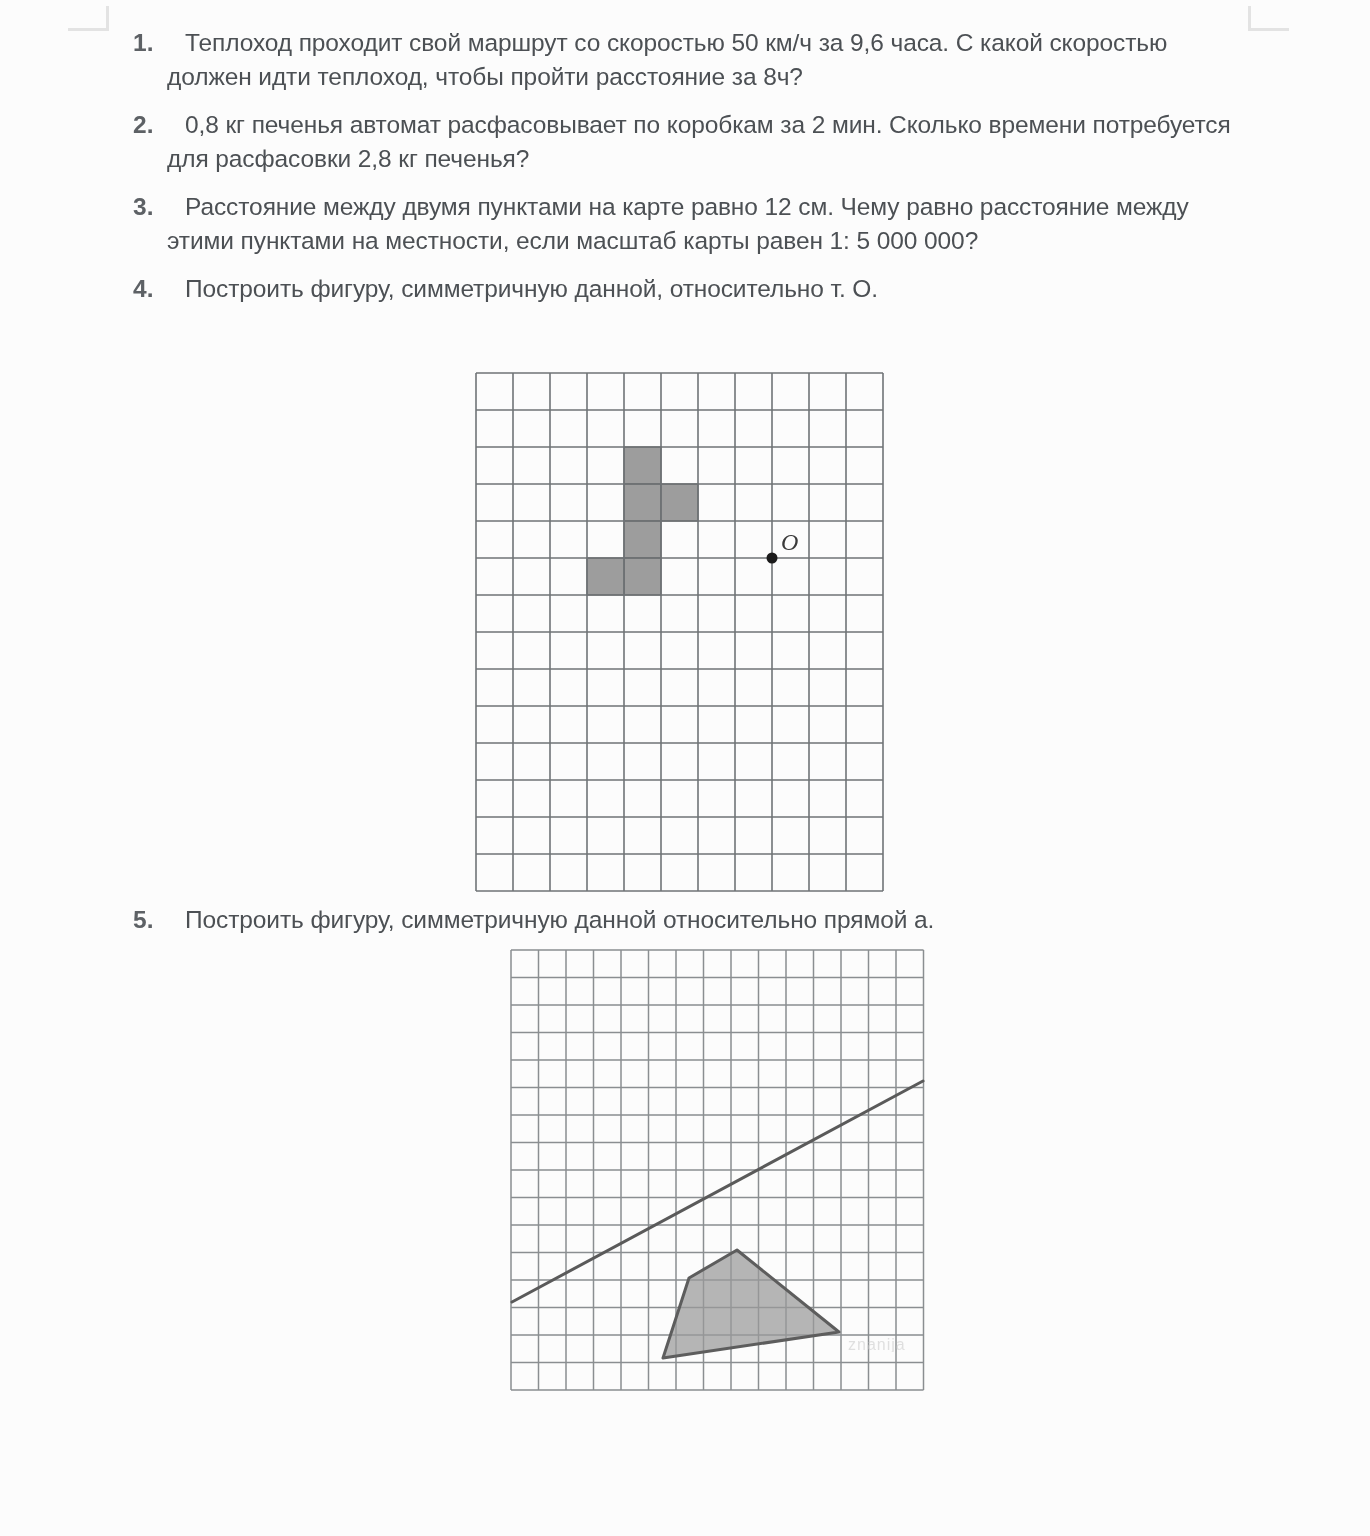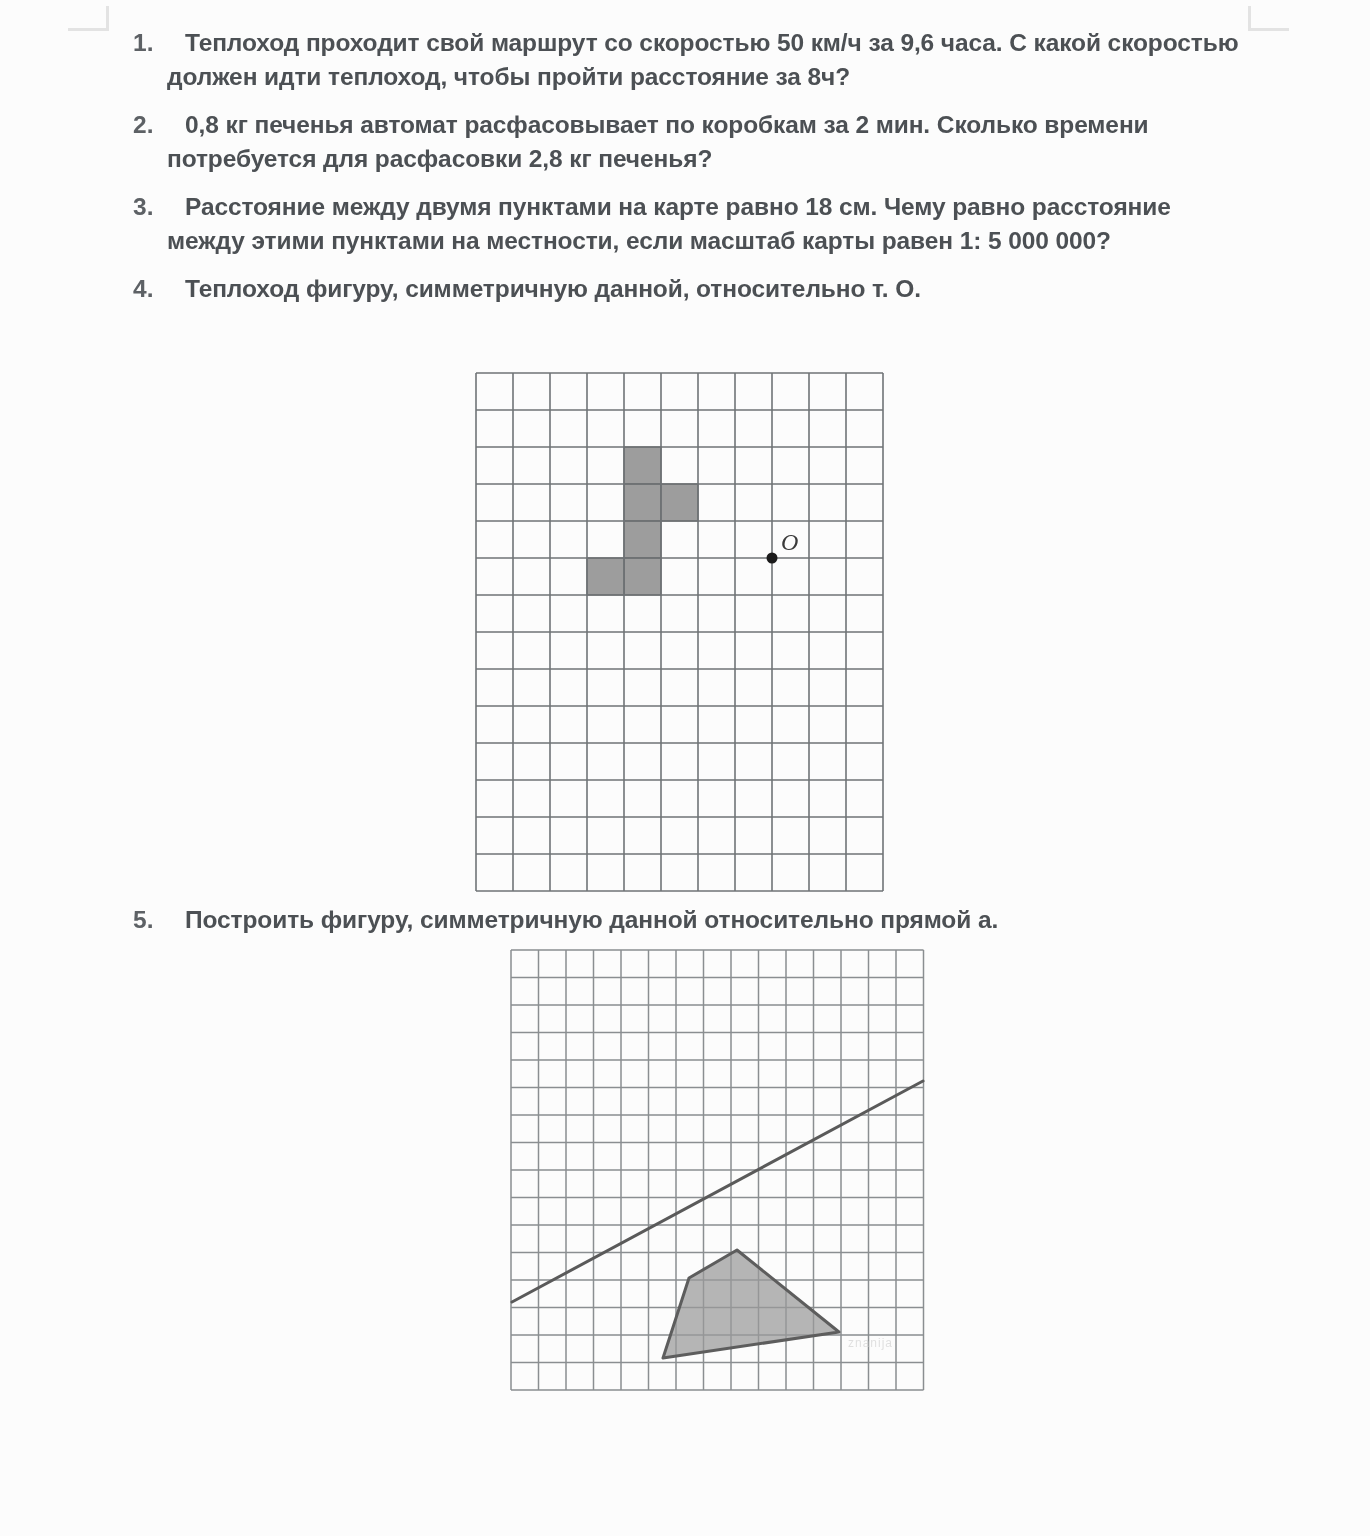--- a/index.html
+++ b/index.html
@@ -59,21 +59,21 @@
     line-height: 34px;
     color: #5d6165;
     font-weight: 700;
     letter-spacing: 0px;
   }
   .problem-text {
     flex: 1;
     font-size: 24.5px;
     line-height: 34px;
     color: #4c5054;
-    font-weight: 700;
+    font-weight: 400;
     text-indent: 18px;
     letter-spacing: -0.1px;
   }
 
   
   .figure {
     position: absolute;
   }
   #figure-point-symmetry {
     left: 474px;
@@ -92,21 +92,21 @@
     font-size: 24px;
     fill: #3a3a3a;
   }
 
   .watermark {
     position: absolute;
     left: 848px;
     top: 1336px;
     width: 82px;
     height: 16px;
-    font-size: 12px;
+    font-size: 16px;
     color: #c9c9c9;
     letter-spacing: 1px;
     overflow: hidden;
     white-space: nowrap;
     opacity: 0.55;
   }
 </style>
 </head>
 <body>
 
@@ -122,26 +122,26 @@
     <div class="problem-text">Теплоход проходит свой маршрут со скоростью 50 км/ч за 9,6 часа. С какой скоростью должен идти теплоход, чтобы пройти расстояние за 8ч?</div>
   </div>
 
   <div class="problem">
     <div class="problem-num">2.</div>
     <div class="problem-text">0,8 кг печенья автомат расфасовывает по коробкам за 2 мин. Сколько времени потребуется для расфасовки 2,8 кг печенья?</div>
   </div>
 
   <div class="problem">
     <div class="problem-num">3.</div>
-    <div class="problem-text">Расстояние между двумя пунктами на карте равно 18 см. Чему равно расстояние между этими пунктами на местности, если масштаб карты равен 1: 5 000 000?</div>
+    <div class="problem-text">Расстояние между двумя пунктами на карте равно 12 см. Чему равно расстояние между этими пунктами на местности, если масштаб карты равен 1: 5 000 000?</div>
   </div>
 
   <div class="problem">
     <div class="problem-num">4.</div>
-    <div class="problem-text">Теплоход фигуру, симметричную данной, относительно т. О.</div>
+    <div class="problem-text">Построить фигуру, симметричную данной, относительно т. О.</div>
   </div>
 
 </div>
 
 <div class="problems" style="top:903px;">
   <div class="problem">
     <div class="problem-num">5.</div>
     <div class="problem-text">Построить фигуру, симметричную данной относительно прямой а.</div>
   </div>
 </div>

